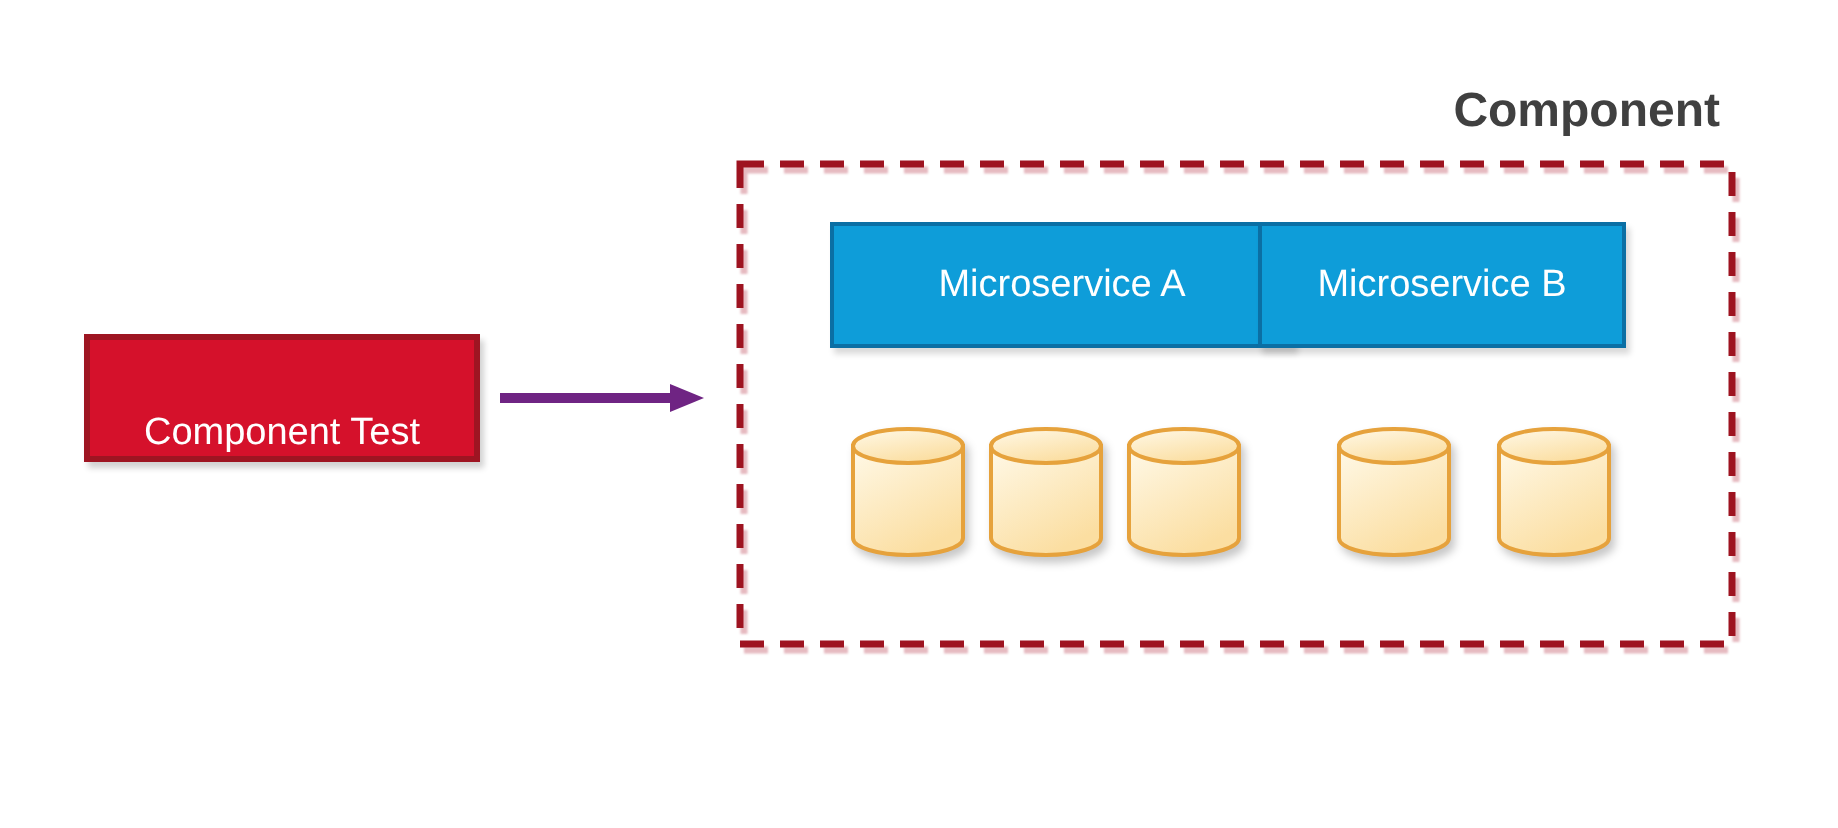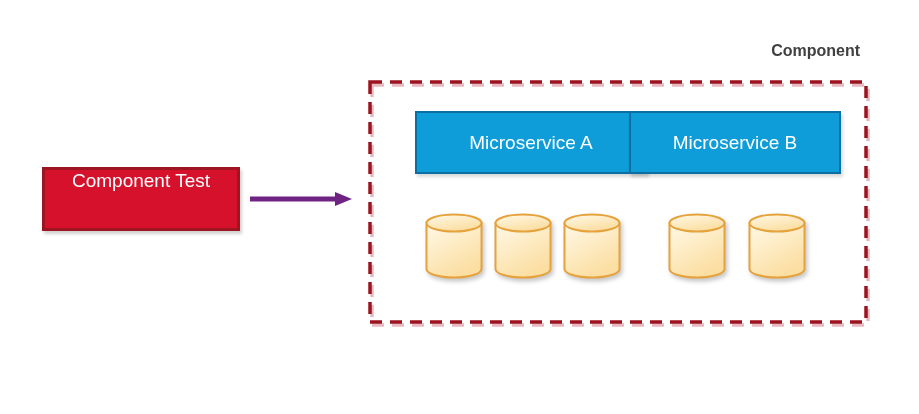--- a/index.html
+++ b/index.html
@@ -20,21 +20,21 @@
   .test-box {
     position: absolute;
     left: 42px;
     top: 167px;
     width: 198px;
     height: 64px;
     box-sizing: border-box;
     background: var(--test-box-fill, #d5112b);
     border: 3px solid var(--test-box-border, #9e1522);
     display: flex;
-    align-items: flex-start;
+    align-items: flex-end;
     justify-content: center;
     color: var(--test-box-text, #ffffff);
     font-size: 19px;
     box-shadow: 2px 3px 3px rgba(0,0,0,0.18);
   }
 
   
   .arrow-svg {
     position: absolute;
     left: 249px;
@@ -48,21 +48,21 @@
   }
   .arrow-svg polygon {
     fill: var(--arrow, #6f2483);
   }
 
   
   .component-label {
     position: absolute;
     right: 59px;
     top: 42px;
-    font-size: 16px;
+    font-size: 24px;
     font-weight: bold;
     color: var(--component-label-text, #404040);
     white-space: nowrap;
   }
 
   
   .component-border-svg {
     position: absolute;
     left: 367px;
     top: 79px;
@@ -86,21 +86,21 @@
     background: var(--service-fill, #0e9dd9);
     border: 2px solid var(--service-border, #0b6fa4);
     display: flex;
     align-items: center;
     justify-content: center;
     color: var(--service-text, #ffffff);
     font-size: 19px;
     box-shadow: 2px 3px 3px rgba(0,0,0,0.15);
   }
   .service-a { left: 415px; width: 232px; }
-  .service-b { left: 629px; width: 212px; }
+  .service-b { left: 629px; width: 184px; }
 
   
   .db-group {
     position: absolute;
     top: 213px;
     display: flex;
   }
   .db-group-a { left: 425px; gap: 11px; }
   .db-group-b { left: 668px; gap: 22px; }
   .database {

